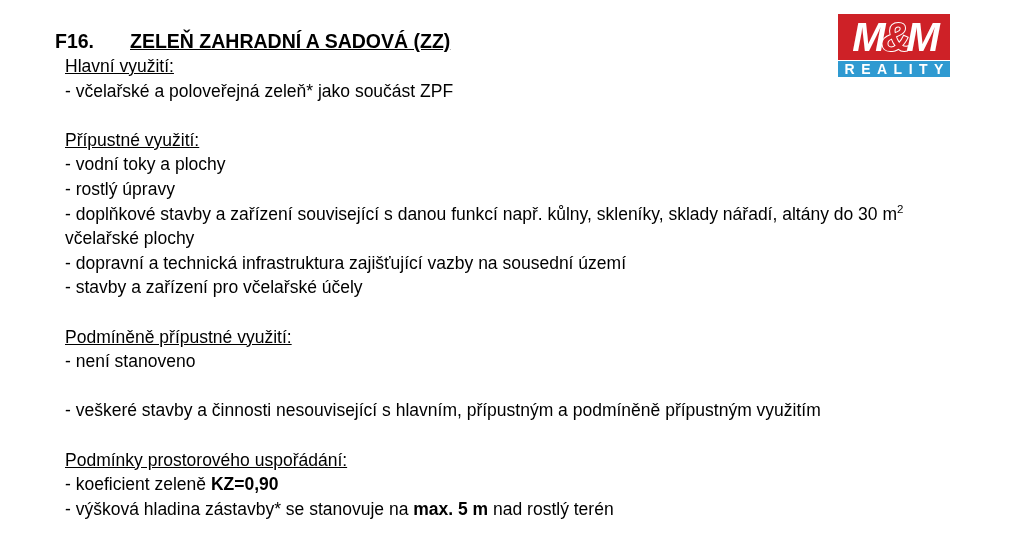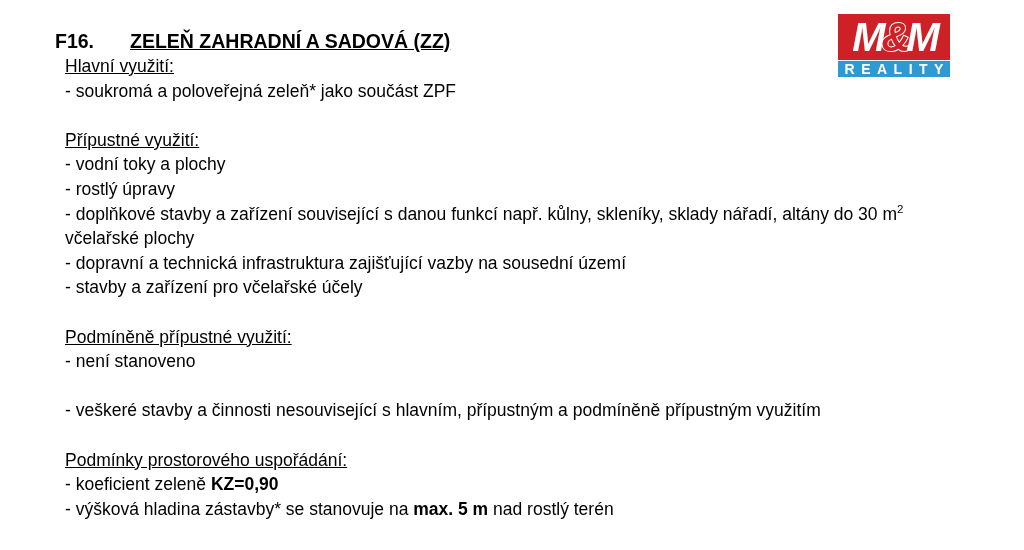--- a/index.html
+++ b/index.html
@@ -71,21 +71,21 @@
 <div class="doc">
 
   <div class="title-row">
     <span class="code">F16.</span><span class="title">ZELEŇ ZAHRADNÍ A SADOVÁ (ZZ)</span>
   </div>
 
   <div class="content">
 
     <div class="section first">
       <div class="heading">Hlavní využití:</div>
-      <div class="line">- soukromá a poloveřejná zeleň* jako součást ZPF</div>
+      <div class="line">- včelařské a poloveřejná zeleň* jako součást ZPF</div>
     </div>
 
     <div class="section">
       <div class="heading">Přípustné využití:</div>
       <div class="line">- vodní toky a plochy</div>
       <div class="line">- rostlý úpravy</div>
       <div class="line"><span>- doplňkové stavby a zařízení související s danou funkcí např. kůlny, skleníky, sklady nářadí, altány do 30 m</span><sup>2</sup></div>
       <div class="line">včelařské plochy</div>
       <div class="line">- dopravní a technická infrastruktura zajišťující vazby na sousední území</div>
       <div class="line">- stavby a zařízení pro včelařské účely</div>

